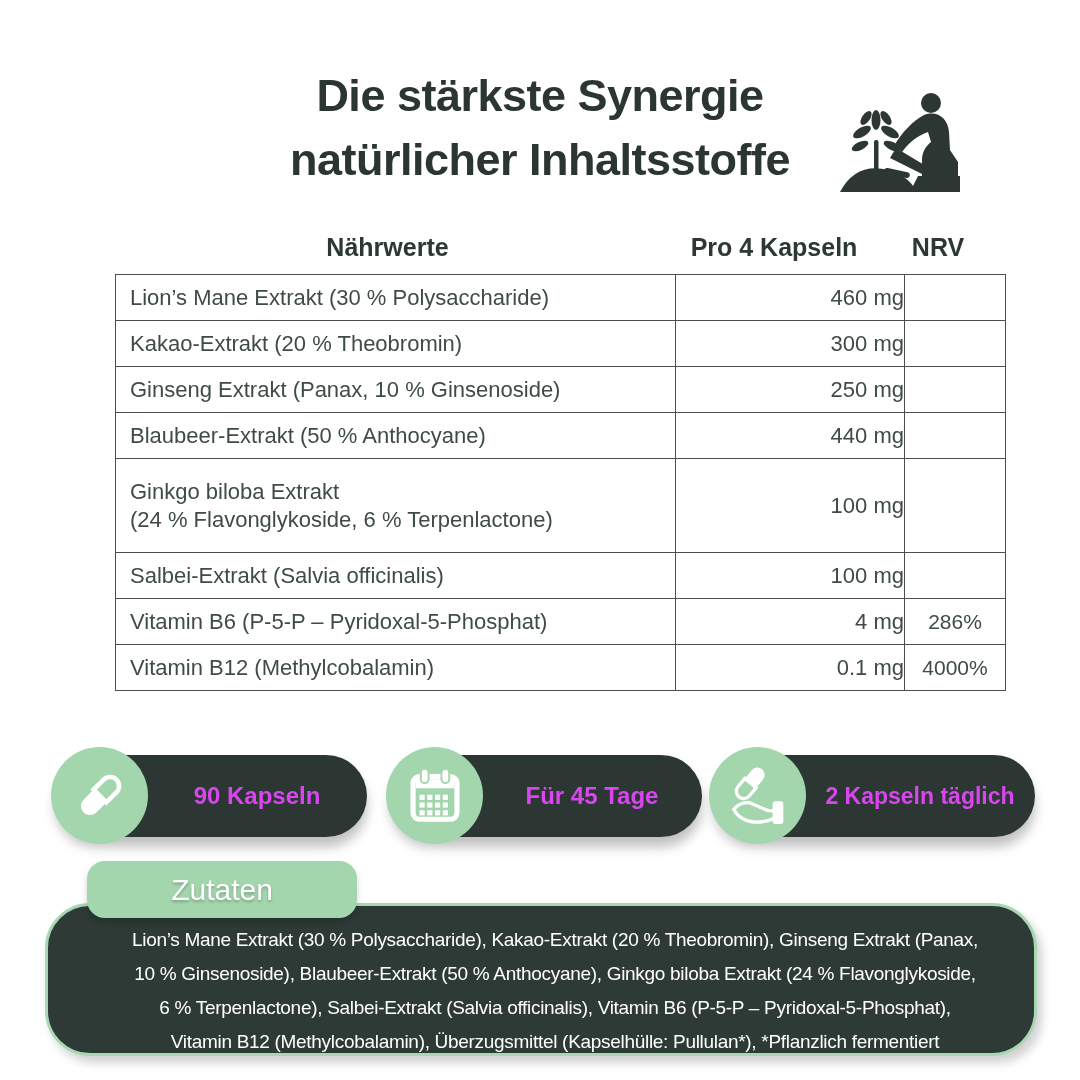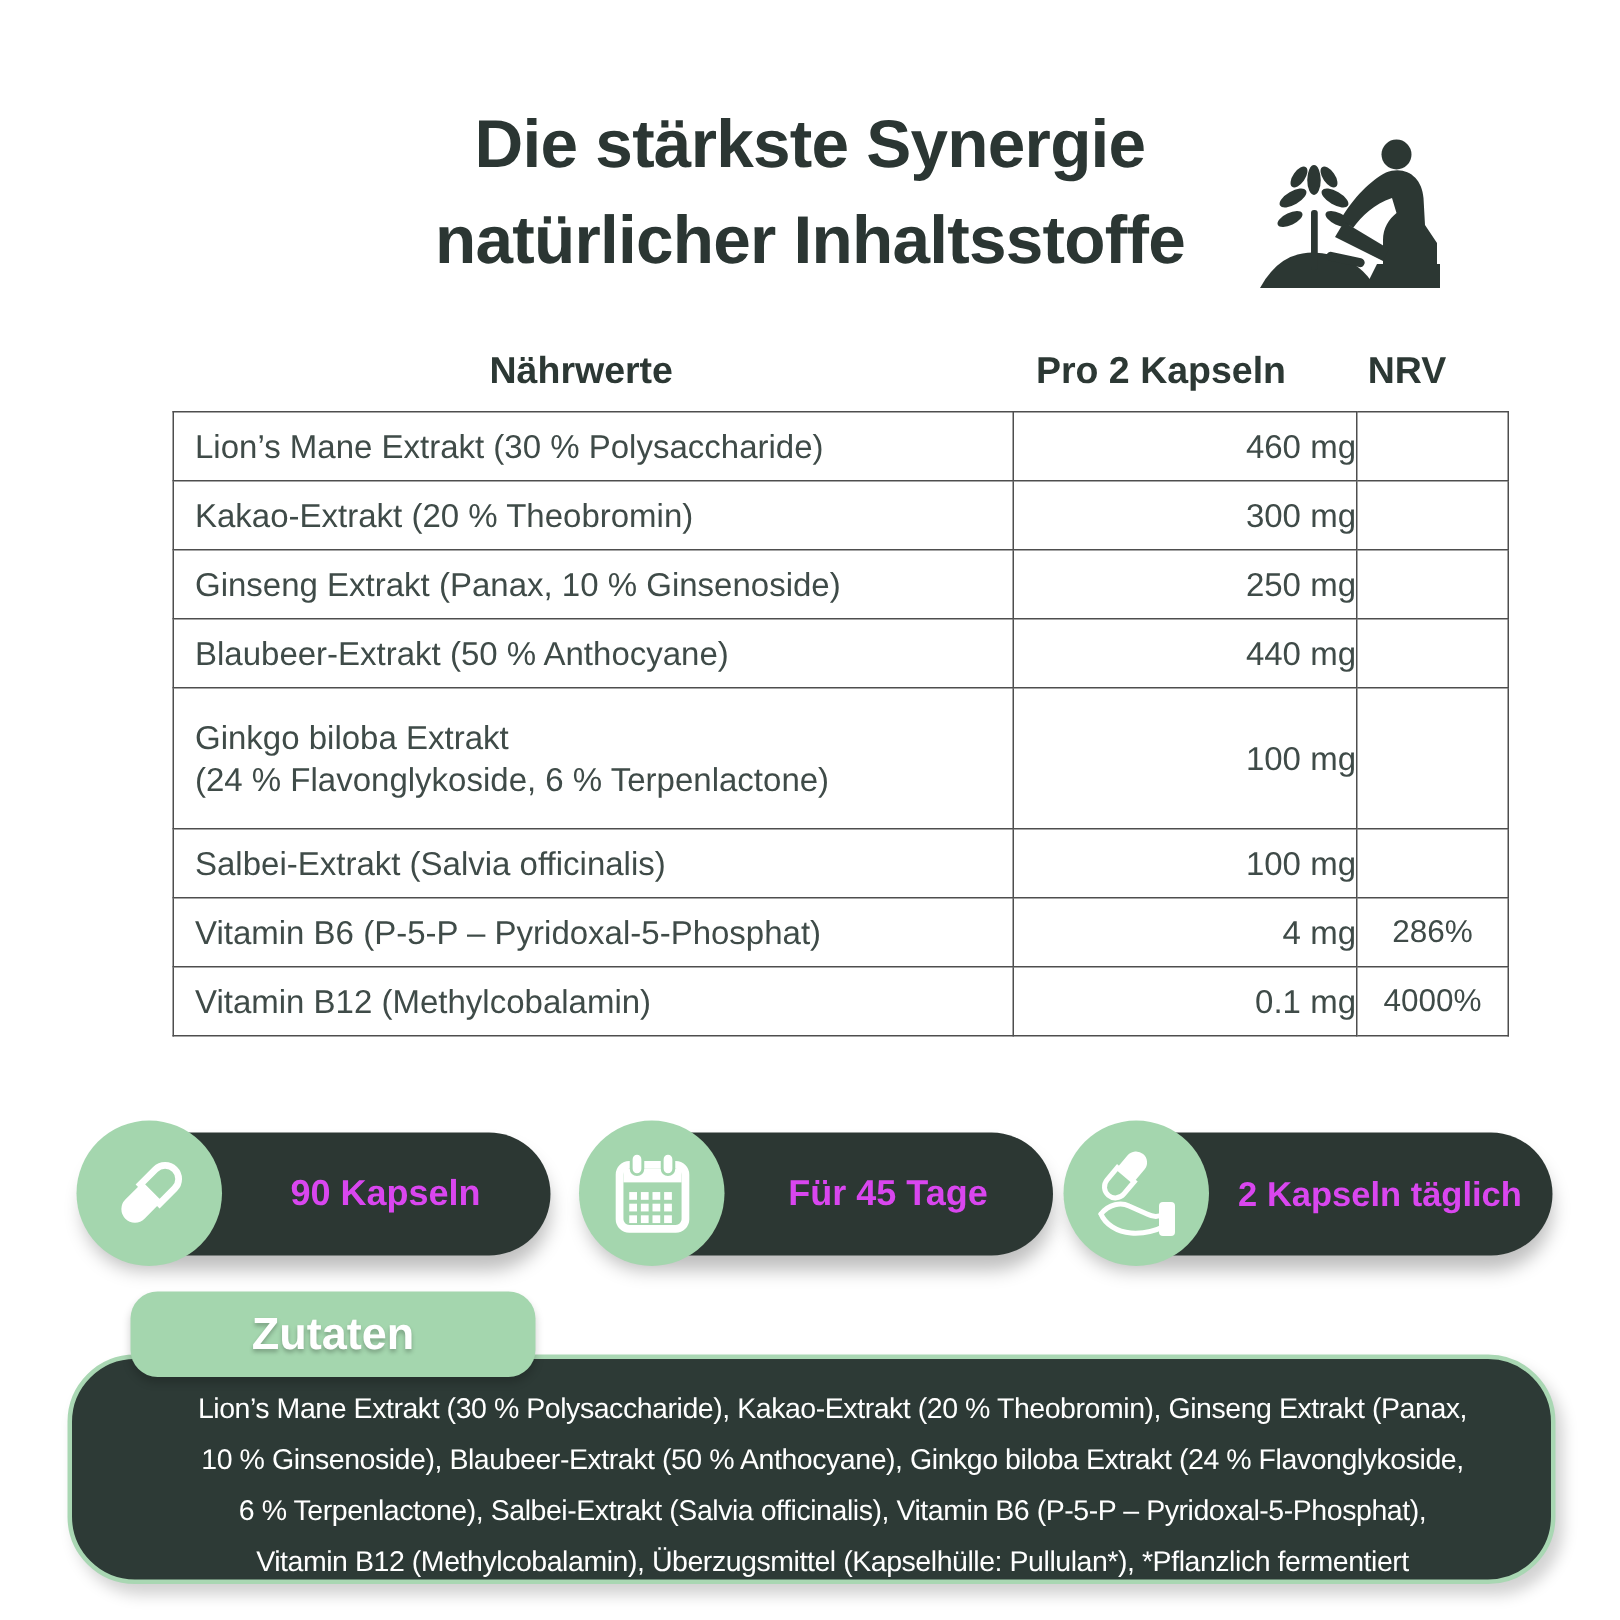--- a/index.html
+++ b/index.html
@@ -38,21 +38,21 @@
   .badge .circle{position:absolute;left:-4px;top:-8px;width:97px;height:97px;
     border-radius:50%;background:#a4d6ae;display:flex;align-items:center;justify-content:center;}
   .badge1{left:55px;width:312px;}
   .badge2{left:390px;width:312px;}
   .badge3{left:713px;width:322px;}
   .badge3 .blabel{font-size:23px;}
   
   .zutaten-pill{position:absolute;left:87px;top:861px;width:270px;height:57px;
     background:#a4d6ae;border-radius:18px;display:flex;align-items:center;justify-content:center;
     box-shadow:0 4px 6px rgba(0,0,0,0.18);z-index:3;}
-  .zutaten-pill span{color:#ffffff;font-weight:700;font-size:30px;
+  .zutaten-pill span{color:#ffffff;font-weight:400;font-size:30px;
     text-shadow:0 2px 3px rgba(0,0,0,0.25);}
   .ingredients-box{position:absolute;left:45px;top:903px;width:992px;height:153px;
     background:#2d3a36;border:3px solid #a9d7b3;border-radius:45px;box-sizing:border-box;
     color:#ffffff;font-size:19px;letter-spacing:-0.3px;line-height:34px;
     text-align:center;padding-top:17px;z-index:2;
     box-shadow:5px 7px 10px rgba(0,0,0,0.18);}
   .ingredients-box .iline{white-space:nowrap;margin-left:28px;}
 </style>
 </head>
 <body>
@@ -79,21 +79,21 @@
       <circle cx="93" cy="15" r="10"></circle>
       <path d="M86 27 C99 22 110 30 111 44 L112 62 L120 74 L120 92 L84 92 L84 72 C84 64 88 58 93 54 L90 44 C78 48 70 56 64 64 L56 58 C64 44 76 32 86 27 Z"></path>
       <path d="M58 60 L88 78 L84 86 L52 70 Z"></path>
       <rect x="46" y="82" width="26" height="6" rx="3" transform="rotate(12 59 85)"></rect>
       <path d="M80 88 L122 88 L122 104 L72 104 Z"></path>
     </g>
   </svg>
 
   <div class="thead">
     <div class="h h1">Nährwerte</div>
-    <div class="h h2">Pro 2 Kapseln</div>
+    <div class="h h2">Pro 4 Kapseln</div>
     <div class="h h3">NRV</div>
   </div>
 
   <table class="nutri">
     <tbody>
         <tr>
       <td class="c1">Lion’s Mane Extrakt (30 % Polysaccharide)</td>
       <td class="c2">460 mg</td>
       <td class="c3"></td>
     </tr>

